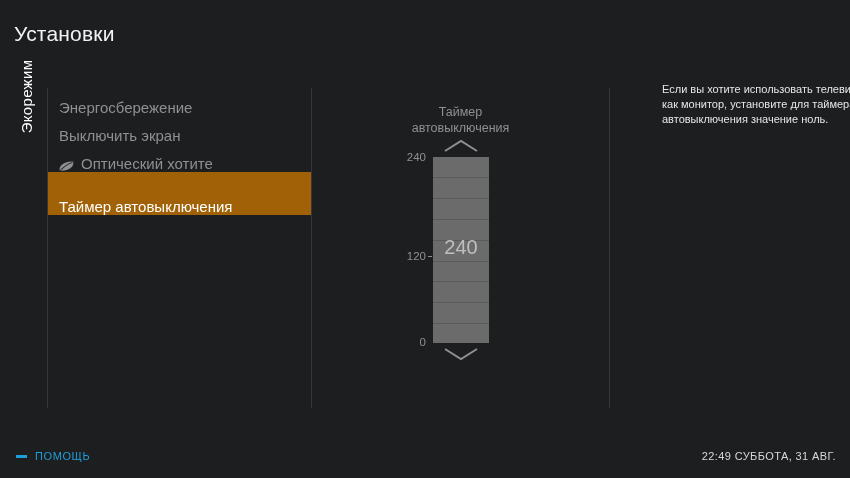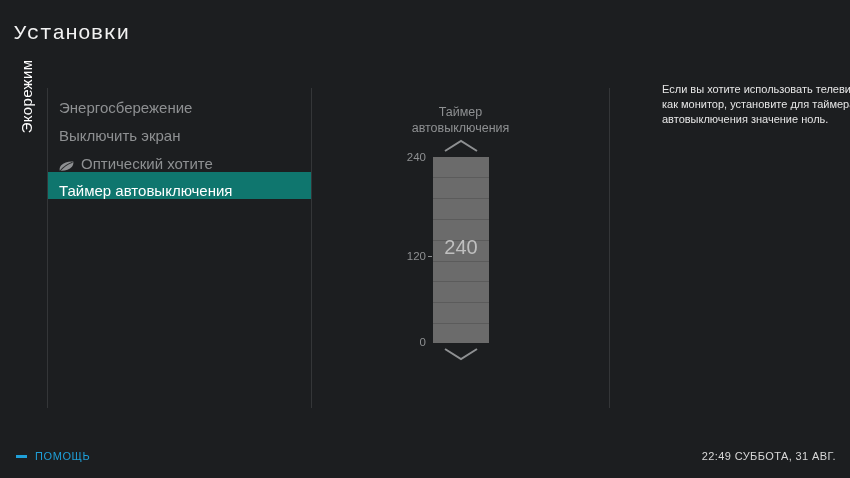--- a/index.html
+++ b/index.html
@@ -21,21 +21,20 @@
 
   
   .page-title {
     position: absolute;
     left: 14px;
     top: 22px;
     font-size: 21px;
     color: #f2f2f2;
     letter-spacing: 0.2px;
     white-space: nowrap;
-    font-family: Liberation Mono, monospace;
   }
 
   
   .vertical-label {
     position: absolute;
     left: 16px;
     top: 88px;
     width: 22px;
     height: 130px;
     display: flex;
@@ -76,23 +75,23 @@
     height: 28px;
     display: flex;
     align-items: flex-end;
     padding-left: 11px;
     box-sizing: border-box;
     font-size: 15px;
     color: #8e9092;
     white-space: nowrap;
   }
   .menu-item.selected {
-    background: #0f766e;
+    background: #a16207;
     color: #ffffff;
-    height: 27px;
+    height: 43px;
   }
   .menu-item .leaf-icon {
     width: 15px;
     height: 11px;
     margin-right: 7px;
     flex: 0 0 auto;
     display: block;
   }
 
   

